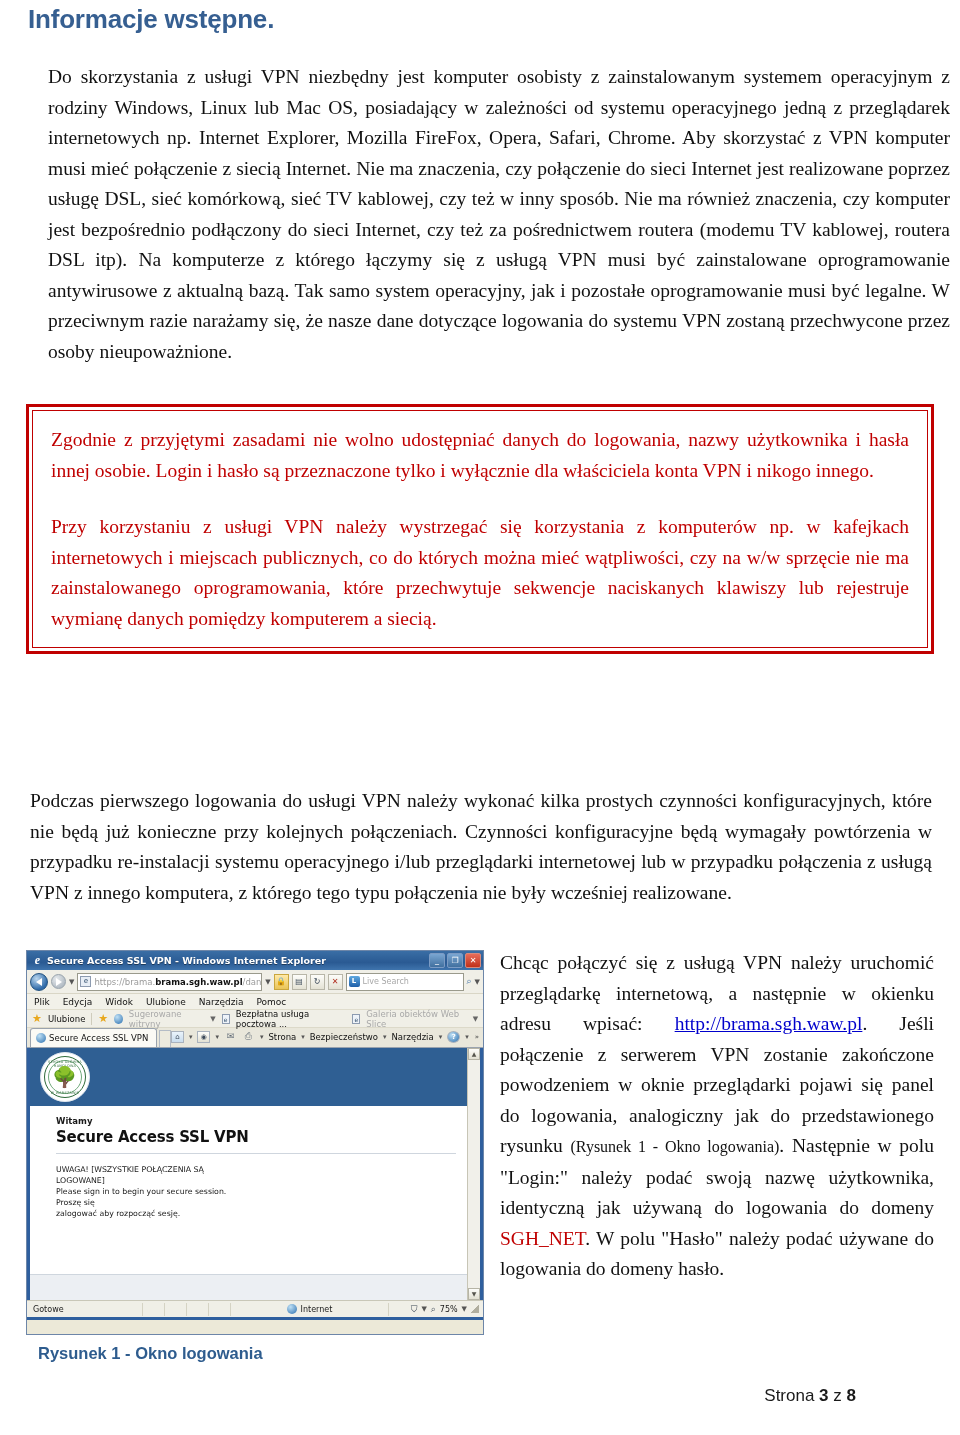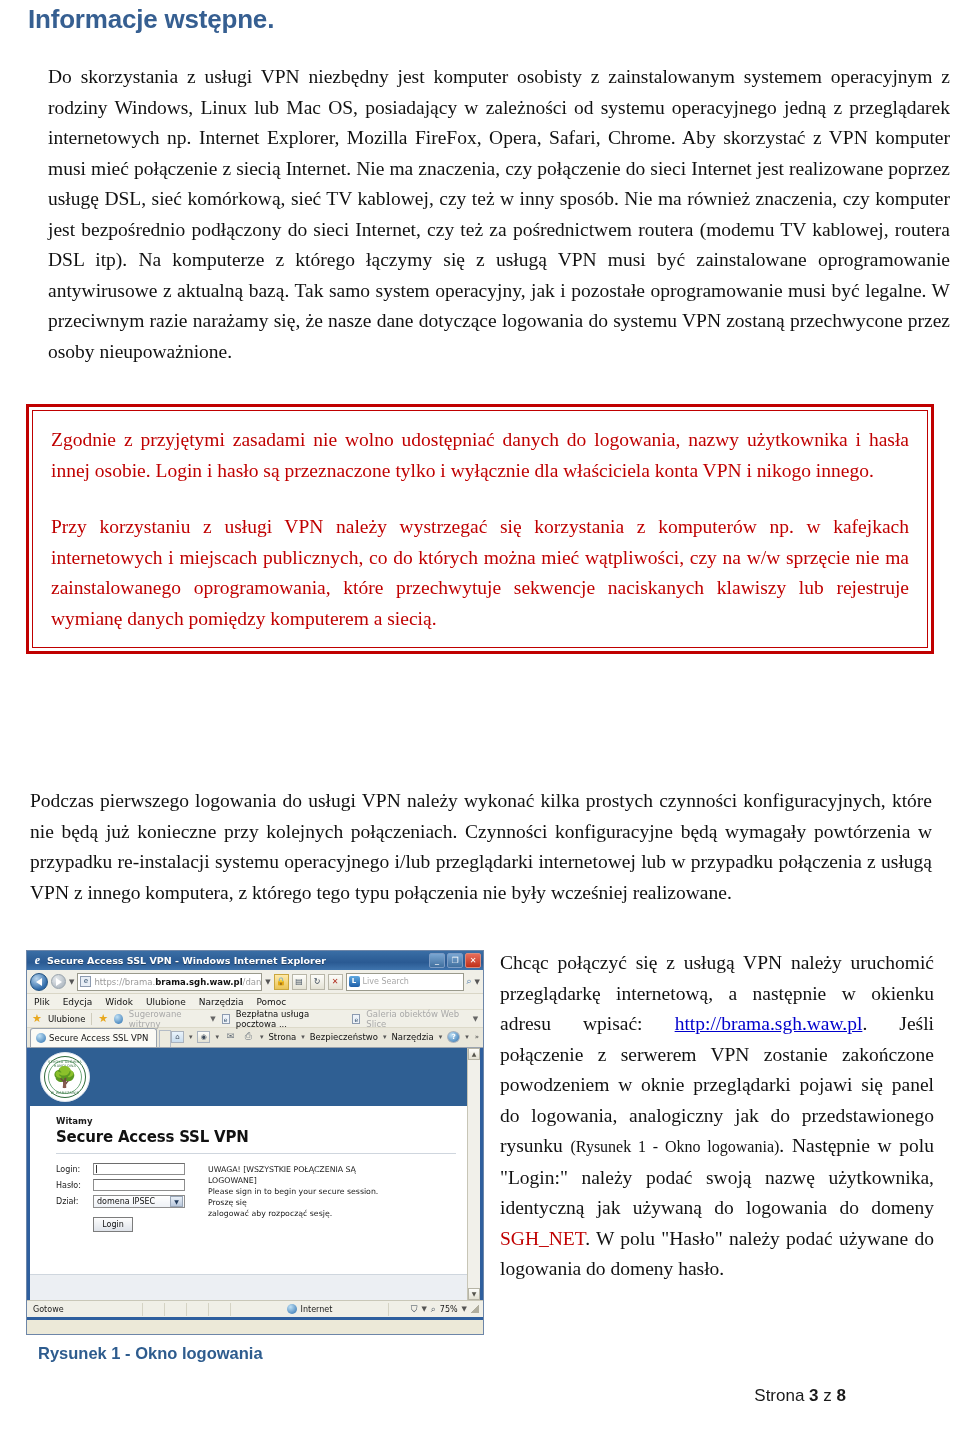--- a/index.html
+++ b/index.html
@@ -86,21 +86,21 @@
     left:38px; top:1344px;
     font-family:"Liberation Sans", sans-serif;
     font-weight:bold;
     font-size:16.5px;
     color:#2E5C8E;
   }
 
   
   #footer {
     position:absolute;
-    right:34px; top:1386px;
+    right:24px; top:1386px;
     font-family:"Liberation Sans", sans-serif;
     font-size:17px;
     color:#1a1a1a;
   }
   #footer b { font-weight:bold; }
 
   
   .ie-window {
     position:absolute;
     left:26px; top:950px;
@@ -603,40 +603,20 @@
             <div class="arc bot">W WARSZAWIE</div>
           </div>
         </div>
 
         <div class="sa-body">
           <div class="sa-welcome">Witamy</div>
           <div class="sa-title">Secure Access SSL VPN</div>
           <div class="sa-rule"></div>
 
           <div class="sa-formwrap">
-            <div class="sa-form">
-              <div class="sa-row">
-                <div class="sa-lab">Login:</div>
-                <div class="sa-inp">
-                  <span class="caret"></span>
-                </div>
-              </div>
-              <div class="sa-row">
-                <div class="sa-lab">Hasło:</div>
-                <div class="sa-inp"></div>
-              </div>
-              <div class="sa-row">
-                <div class="sa-lab">Dział:</div>
-                <div class="sa-sel">
-                  <span>domena IPSEC</span>
-                  <span class="arrow">▼</span>
-                </div>
-              </div>
-              <div class="sa-btn">Login</div>
-            </div>
 
             <div class="sa-note">
               <div>UWAGA! [WSZYSTKIE POŁĄCZENIA SĄ LOGOWANE]</div>
               <div>Please sign in to begin your secure session. Proszę się</div>
               <div>zalogować aby rozpocząć sesję.</div>
             </div>
           </div>
         </div>
 
         <div class="sa-footer-band"></div>

